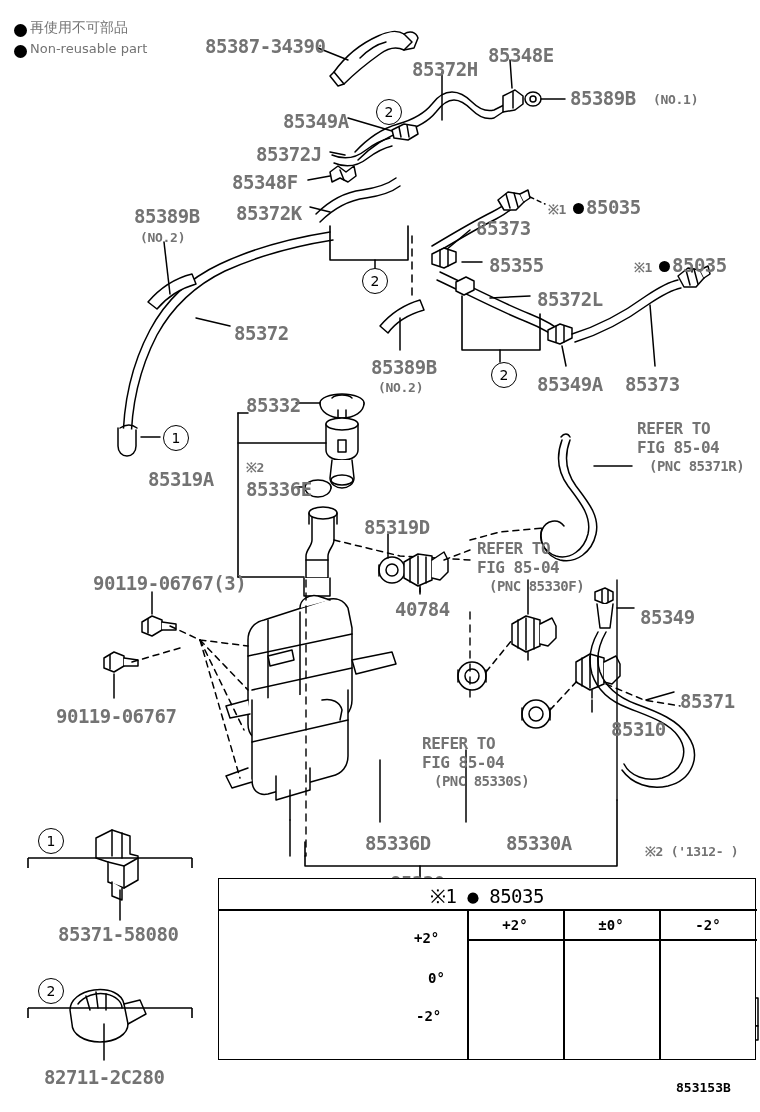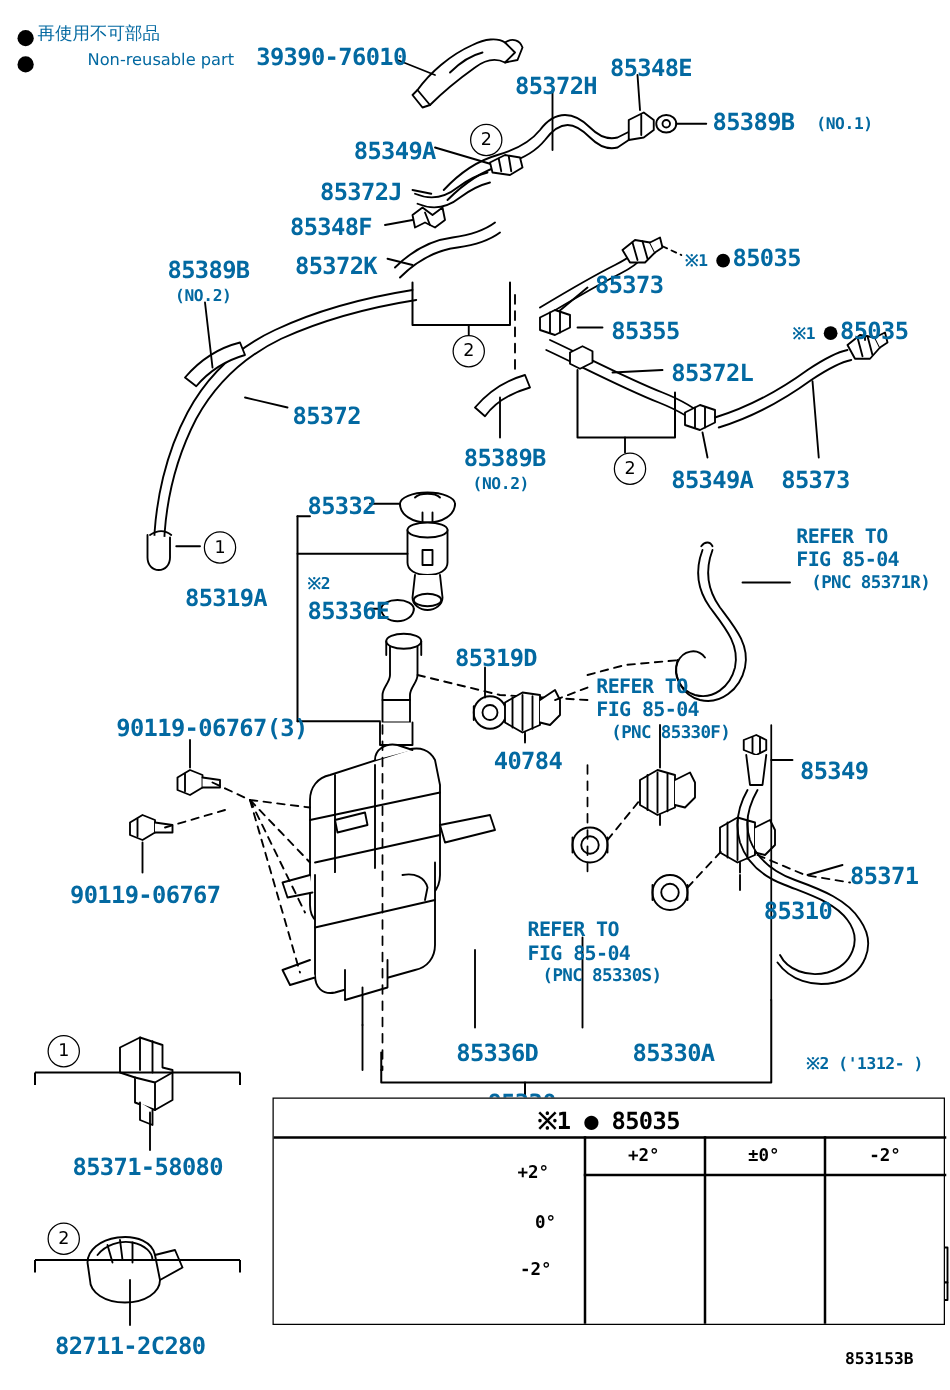--- a/index.html
+++ b/index.html
@@ -11,25 +11,25 @@
   }
   #stage{position:absolute;left:0;top:0;width:760px;height:1112px;}
   .lbl{
     position:absolute;
     font-family:"DejaVu Sans Mono","Liberation Mono",monospace;
     font-weight:bold;
     font-size:19px;
     letter-spacing:-0.5px;
     white-space:nowrap;
     line-height:1.05;
-    color:#0369a1;
+    color:#737373;
   }
   .lbl.sm{font-size:13px;font-weight:bold;letter-spacing:-0.3px;}
   .lbl.jp{font-family:"DejaVu Sans","Liberation Sans",sans-serif;font-size:14px;font-weight:normal;letter-spacing:0px;}
-  .lbl.en{font-family:"DejaVu Sans","Liberation Sans",sans-serif;font-size:13px;font-weight:normal;letter-spacing:0px;margin-left:40px;}
+  .lbl.en{font-family:"DejaVu Sans","Liberation Sans",sans-serif;font-size:13px;font-weight:normal;letter-spacing:0px;}
   .lbl.refer{font-size:16px;letter-spacing:-0.5px;line-height:1.18;}
   .lbl.refer .pnc{font-size:14px;display:block;padding-left:12px;}
   .dot{
     position:absolute;width:11px;height:11px;border-radius:50%;
     background:#000;
   }
   .dot.big{width:13px;height:13px;}
   .circ{
     position:absolute;width:26px;height:26px;border-radius:50%;
     border:1.6px solid #000;background:#fff;
@@ -46,21 +46,21 @@
     font-size:13px;font-weight:bold;letter-spacing:0px;
   }
   .angletxt{
     position:absolute;
     font-family:"DejaVu Sans Mono","Liberation Mono",monospace;
     font-size:14px;font-weight:bold;
   }
   .ptitle{
     position:absolute;
     font-family:"DejaVu Sans Mono","Liberation Mono",monospace;
-    font-weight:bold;font-size:19px;letter-spacing:-0.5px;
+    font-weight:normal;font-size:19px;letter-spacing:-0.5px;
     width:100%;text-align:center;
   }
   .phead{
     position:absolute;
     font-family:"DejaVu Sans Mono","Liberation Mono",monospace;
     font-weight:bold;font-size:14px;text-align:center;
   }
 </style>
 </head>
 <body>
@@ -434,21 +434,21 @@
       </g>
 
     </g>
   </svg>
 
   <div class="dot big" style="left:14px;top:24px;"></div>
   <div class="lbl jp" style="left:30px;top:20px;">再使用不可部品</div>
   <div class="dot big" style="left:14px;top:45px;"></div>
   <div class="lbl en" style="left:30px;top:42px;">Non-reusable part</div>
 
-  <div class="lbl" style="left:205px;top:37px;">39390-76010</div>
+  <div class="lbl" style="left:205px;top:37px;">85387-34390</div>
   <div class="lbl" style="left:412px;top:60px;">85372H</div>
   <div class="lbl" style="left:488px;top:46px;">85348E</div>
   <div class="lbl" style="left:570px;top:89px;">85389B</div>
   <div class="lbl sm" style="left:653px;top:93px;">(NO.1)</div>
 
   <div class="lbl" style="left:283px;top:112px;">85349A</div>
   <div class="lbl" style="left:256px;top:145px;">85372J</div>
   <div class="lbl" style="left:232px;top:173px;">85348F</div>
   <div class="lbl" style="left:236px;top:204px;">85372K</div>
 

